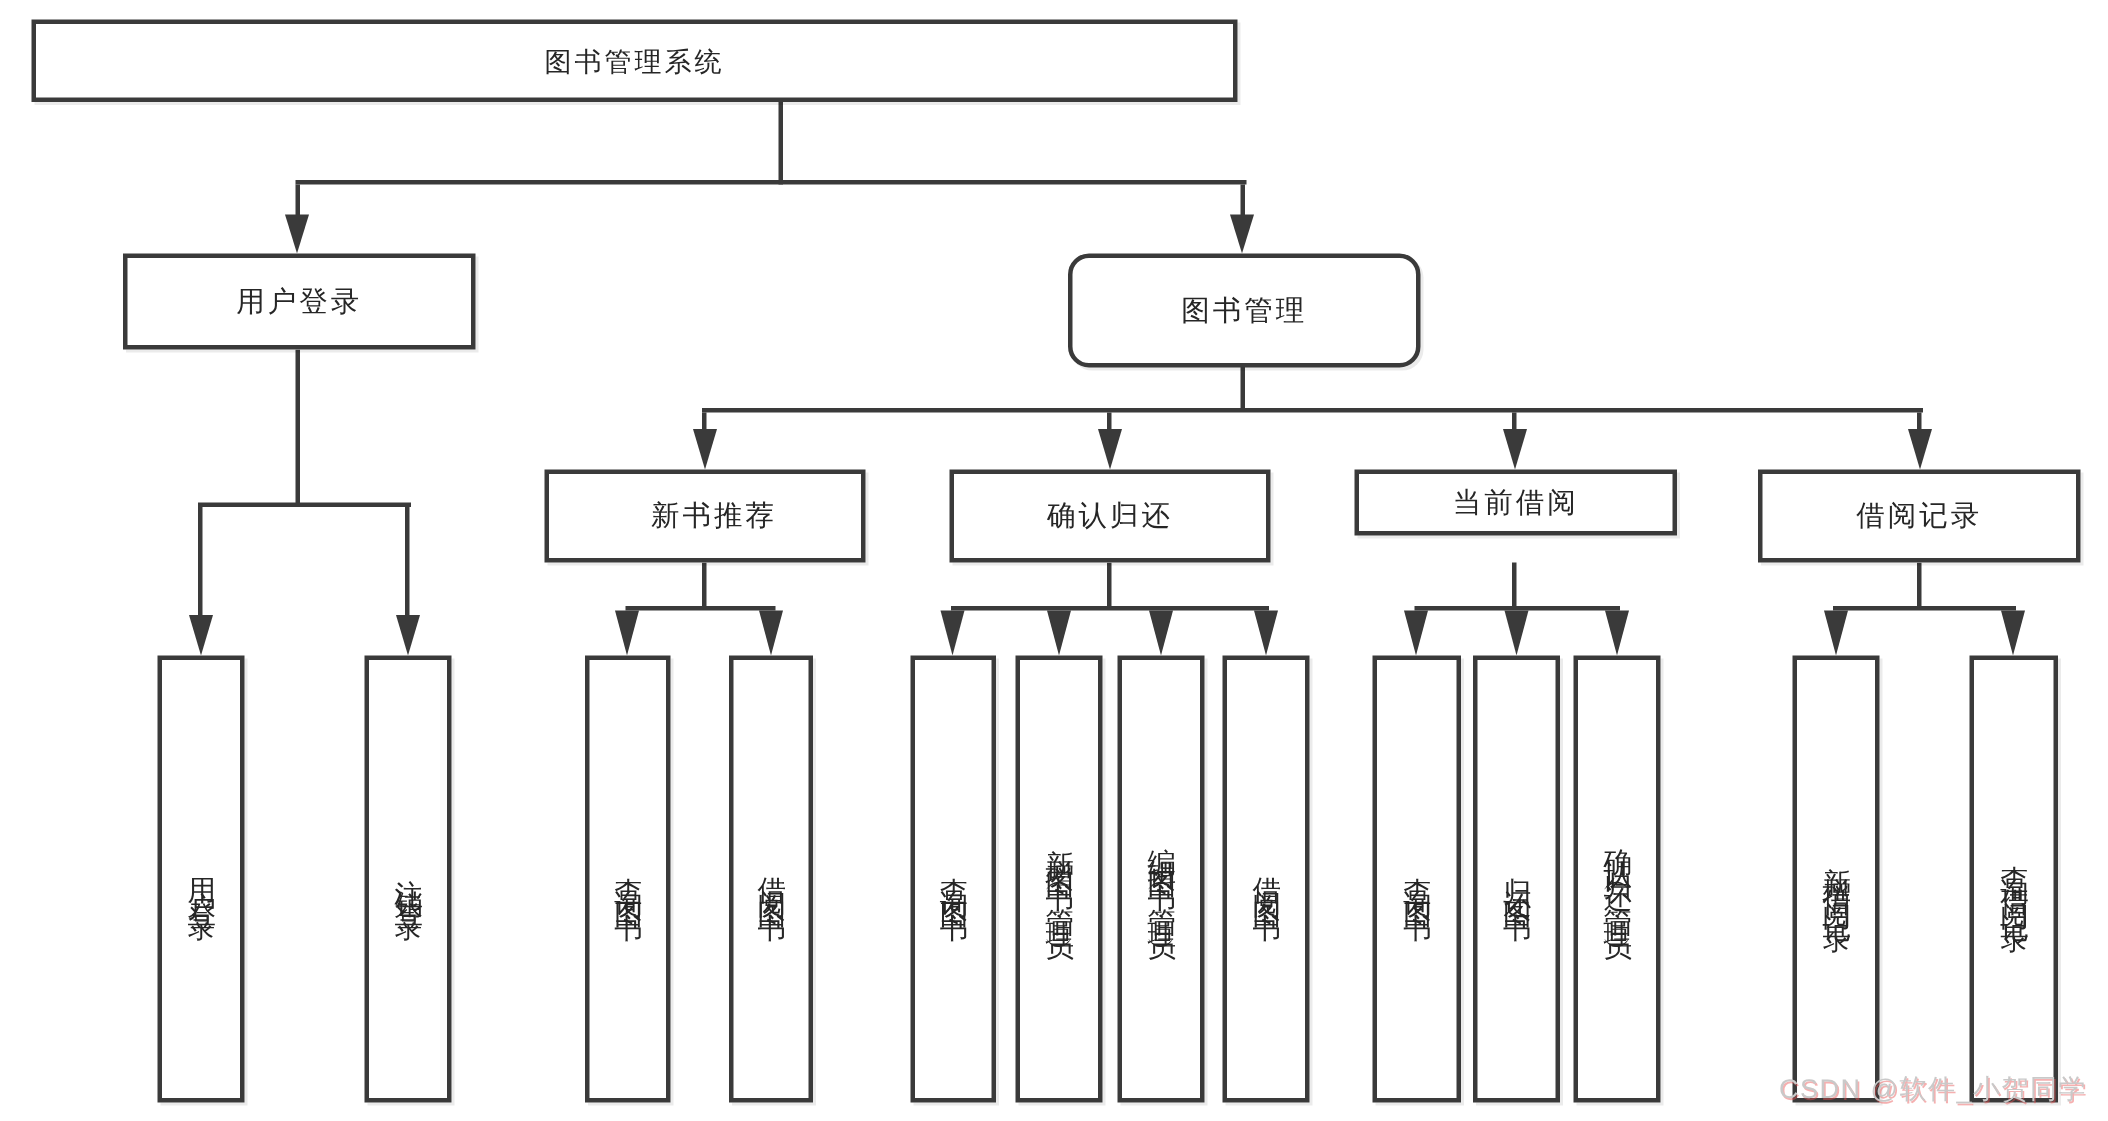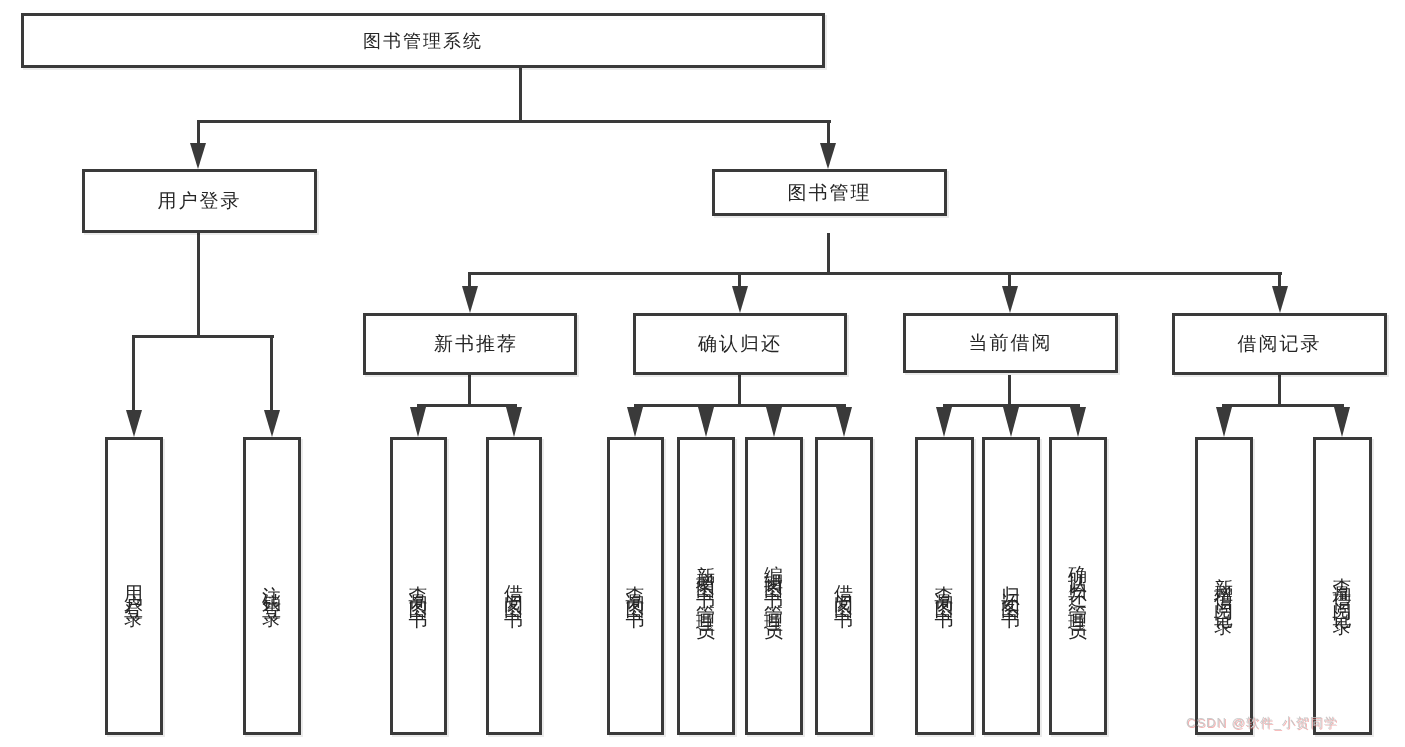--- a/index.html
+++ b/index.html
@@ -25,21 +25,21 @@
   .vbox{
     position:absolute;top:437px;height:298px;background:#ffffff;border:3px solid #3a3a3a;
     display:flex;align-items:center;justify-content:center;box-sizing:border-box;
     box-shadow:2px 2px 0 rgba(0,0,0,0.08);
   }
   .vbox span{
     writing-mode:vertical-lr;text-orientation:mixed;line-height:1;
     font-size:19px;letter-spacing:8px;white-space:nowrap;
   }
   .watermark{
-    position:absolute;left:1186px;top:714px;font-size:13px;letter-spacing:1px;
+    position:absolute;left:1186px;top:714px;font-size:18px;letter-spacing:1px;
     color:#c9c9c9;text-shadow:1px 1px 0 rgba(233,80,80,0.45);white-space:nowrap;z-index:5;
   }
 </style>
 </head>
 <body>
 
 <div class="stage">
 
   <div class="ln" style="left:519px;top:68px;width:3px;height:55px;"></div>
   <div class="ln" style="left:197px;top:120px;width:634px;height:3px;"></div>
@@ -89,31 +89,31 @@
   <div class="arrow a30" style="left:1216px;top:407px;"></div>
   <div class="arrow a30" style="left:1334px;top:407px;"></div>
 
   <div class="hbox root" style="left:21px;top:13px;width:804px;height:55px;">
     <span>图书管理系统</span>
   </div>
 
   <div class="hbox" style="left:82px;top:169px;width:235px;height:64px;">
     <span>用户登录</span>
   </div>
-  <div class="hbox" style="left:712px;top:169px;width:235px;height:47px;">
+  <div class="hbox" style="left:712px;top:169px;width:235px;height:76px;border-radius:14px;">
     <span>图书管理</span>
   </div>
 
   <div class="hbox" style="left:363px;top:313px;width:214px;height:62px;padding-left:12px;">
     <span>新书推荐</span>
   </div>
   <div class="hbox" style="left:633px;top:313px;width:214px;height:62px;">
     <span>确认归还</span>
   </div>
-  <div class="hbox" style="left:903px;top:313px;width:215px;height:60px;">
+  <div class="hbox" style="left:903px;top:313px;width:215px;height:44px;">
     <span>当前借阅</span>
   </div>
   <div class="hbox" style="left:1172px;top:313px;width:215px;height:62px;">
     <span>借阅记录</span>
   </div>
 
   <div class="vbox" style="left:105px;width:58px;">
     <span>用户登录</span>
   </div>
   <div class="vbox" style="left:243px;width:58px;">

